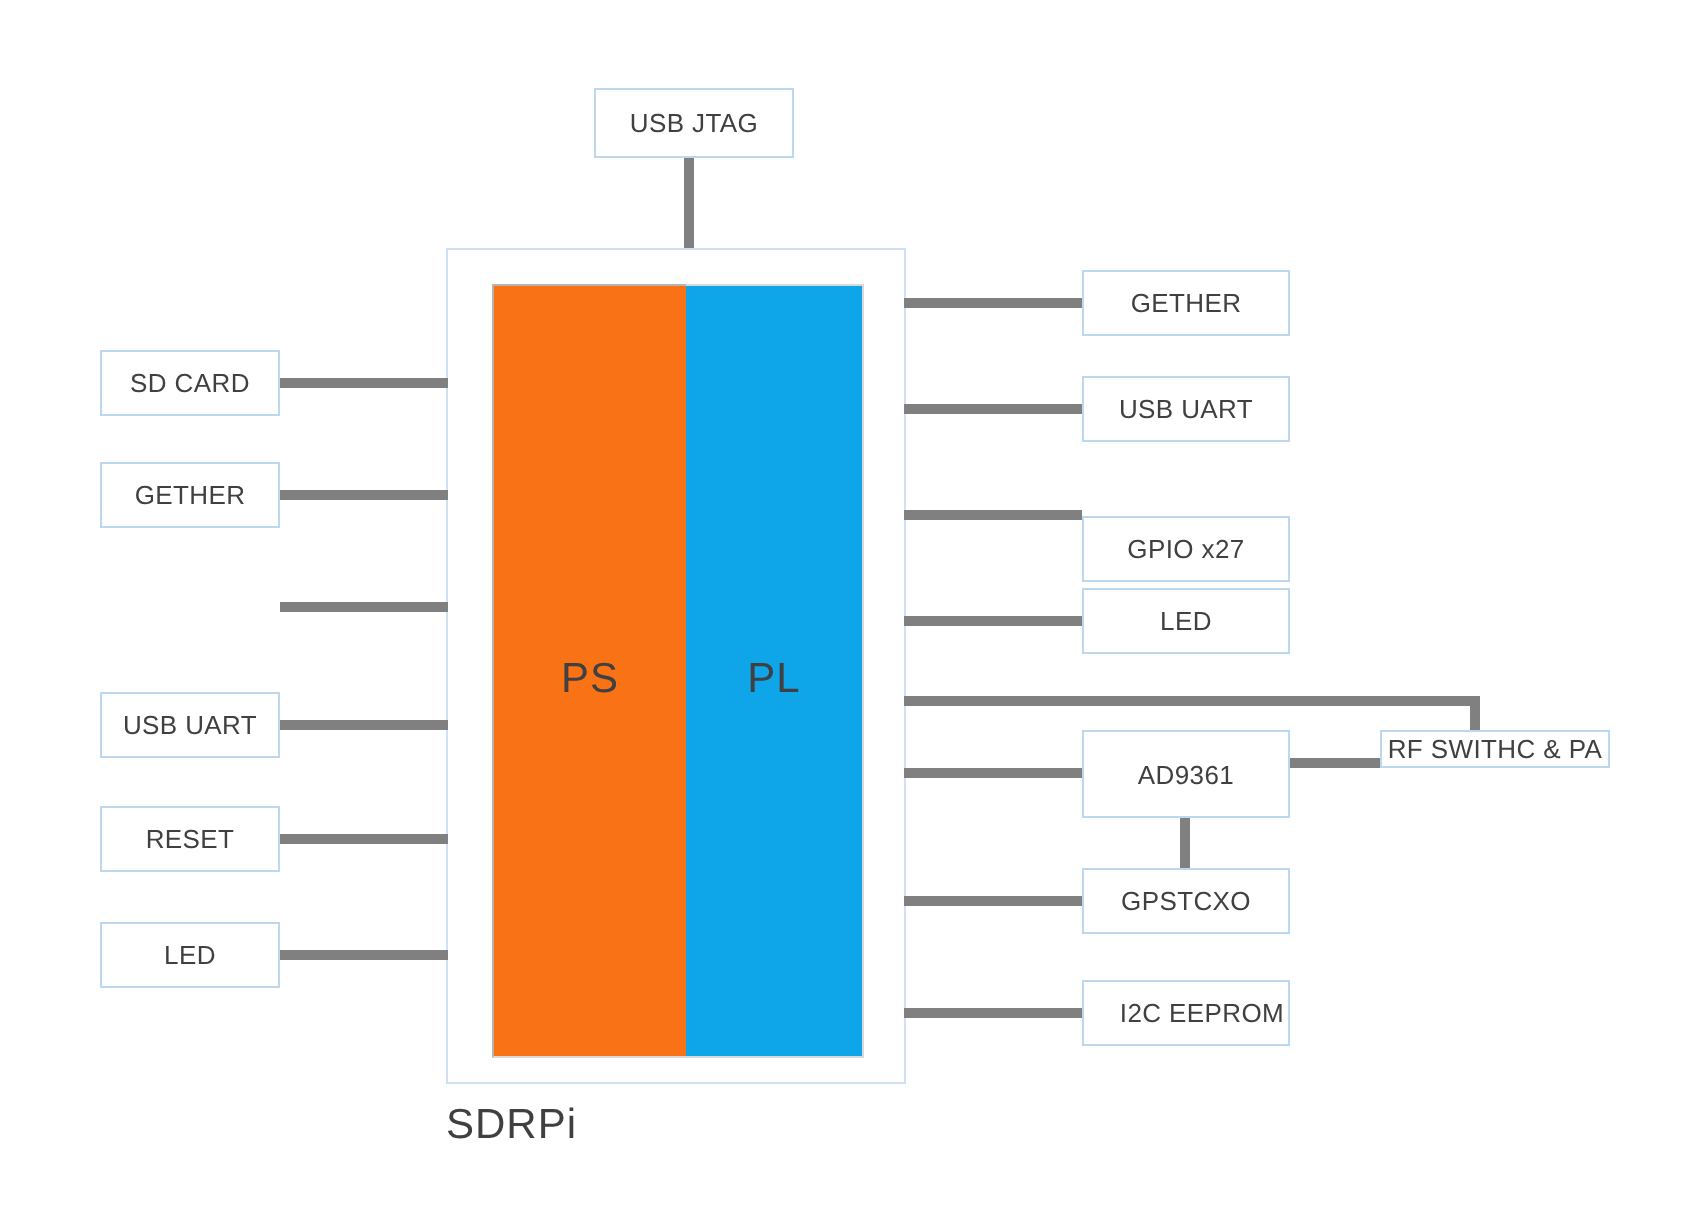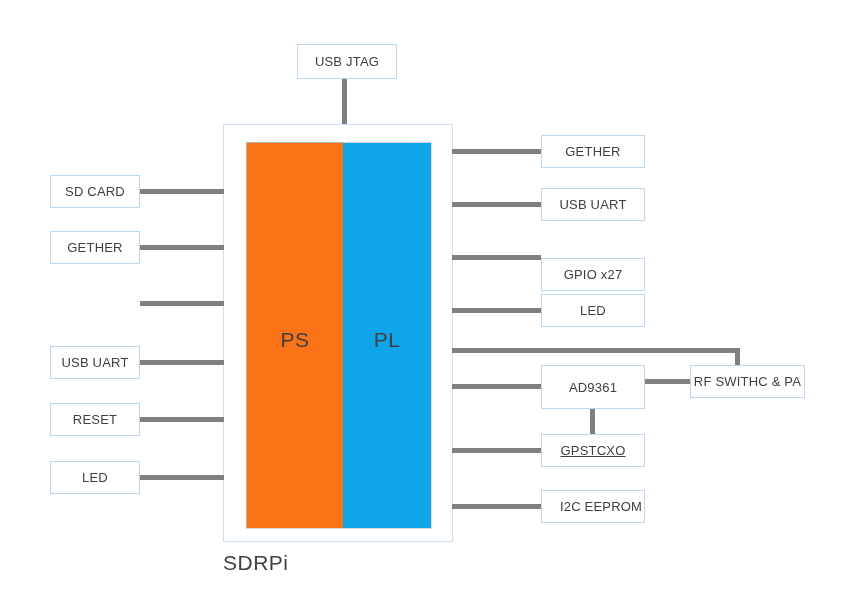--- a/index.html
+++ b/index.html
@@ -144,28 +144,28 @@
 
   <div class="wire wire-h" style="left:452px; top:348px; width:288px;"></div>
   <div class="wire wire-v" style="left:735px; top:348px; height:19px;"></div>
 
   <div class="wire wire-h" style="left:452px; top:384px; width:89px;"></div>
   <div class="node" style="left:541px; top:365px; width:104px; height:44px;">
     <span>AD9361</span>
   </div>
 
   <div class="wire wire-h" style="left:645px; top:379px; width:46px;"></div>
-  <div class="node" style="left:690px; top:365px; width:115px; height:33px;">
+  <div class="node" style="left:690px; top:365px; width:115px; height:19px;">
     <span>RF SWITHC &amp; PA</span>
   </div>
 
   <div class="wire wire-v" style="left:590px; top:409px; height:25px;"></div>
 
   <div class="wire wire-h" style="left:452px; top:448px; width:89px;"></div>
-  <div class="node" style="left:541px; top:434px; width:104px; height:33px;text-decoration:underline;">
+  <div class="node" style="left:541px; top:434px; width:104px; height:33px;">
     <span>GPSTCXO</span>
   </div>
 
   <div class="wire wire-h" style="left:452px; top:504px; width:89px;"></div>
   <div class="node" style="left:541px; top:490px; width:104px; height:33px;padding-left:16px;">
     <span>I2C EEPROM</span>
   </div>
 
   <div class="caption" style="left:223px; top:551px; width:230px;">SDRPi</div>
 

